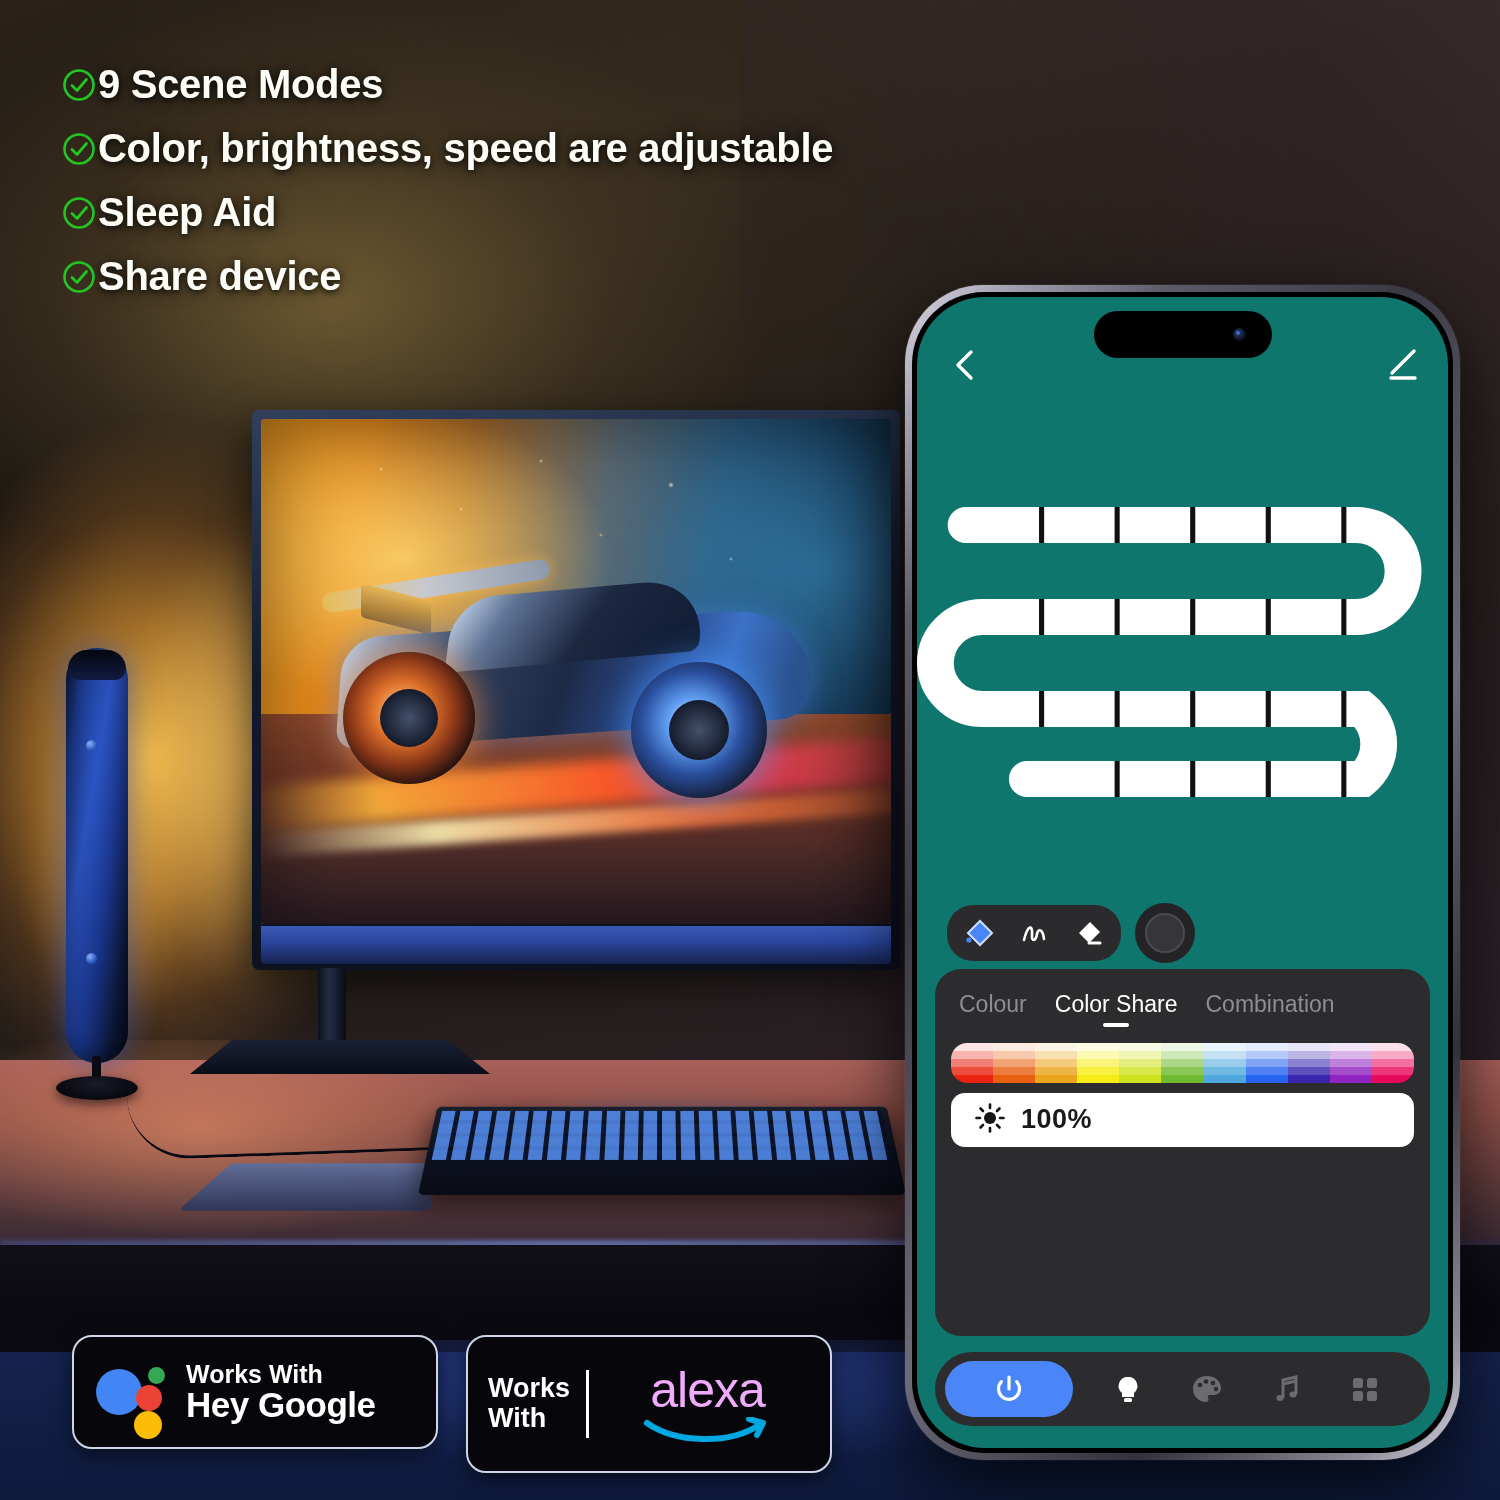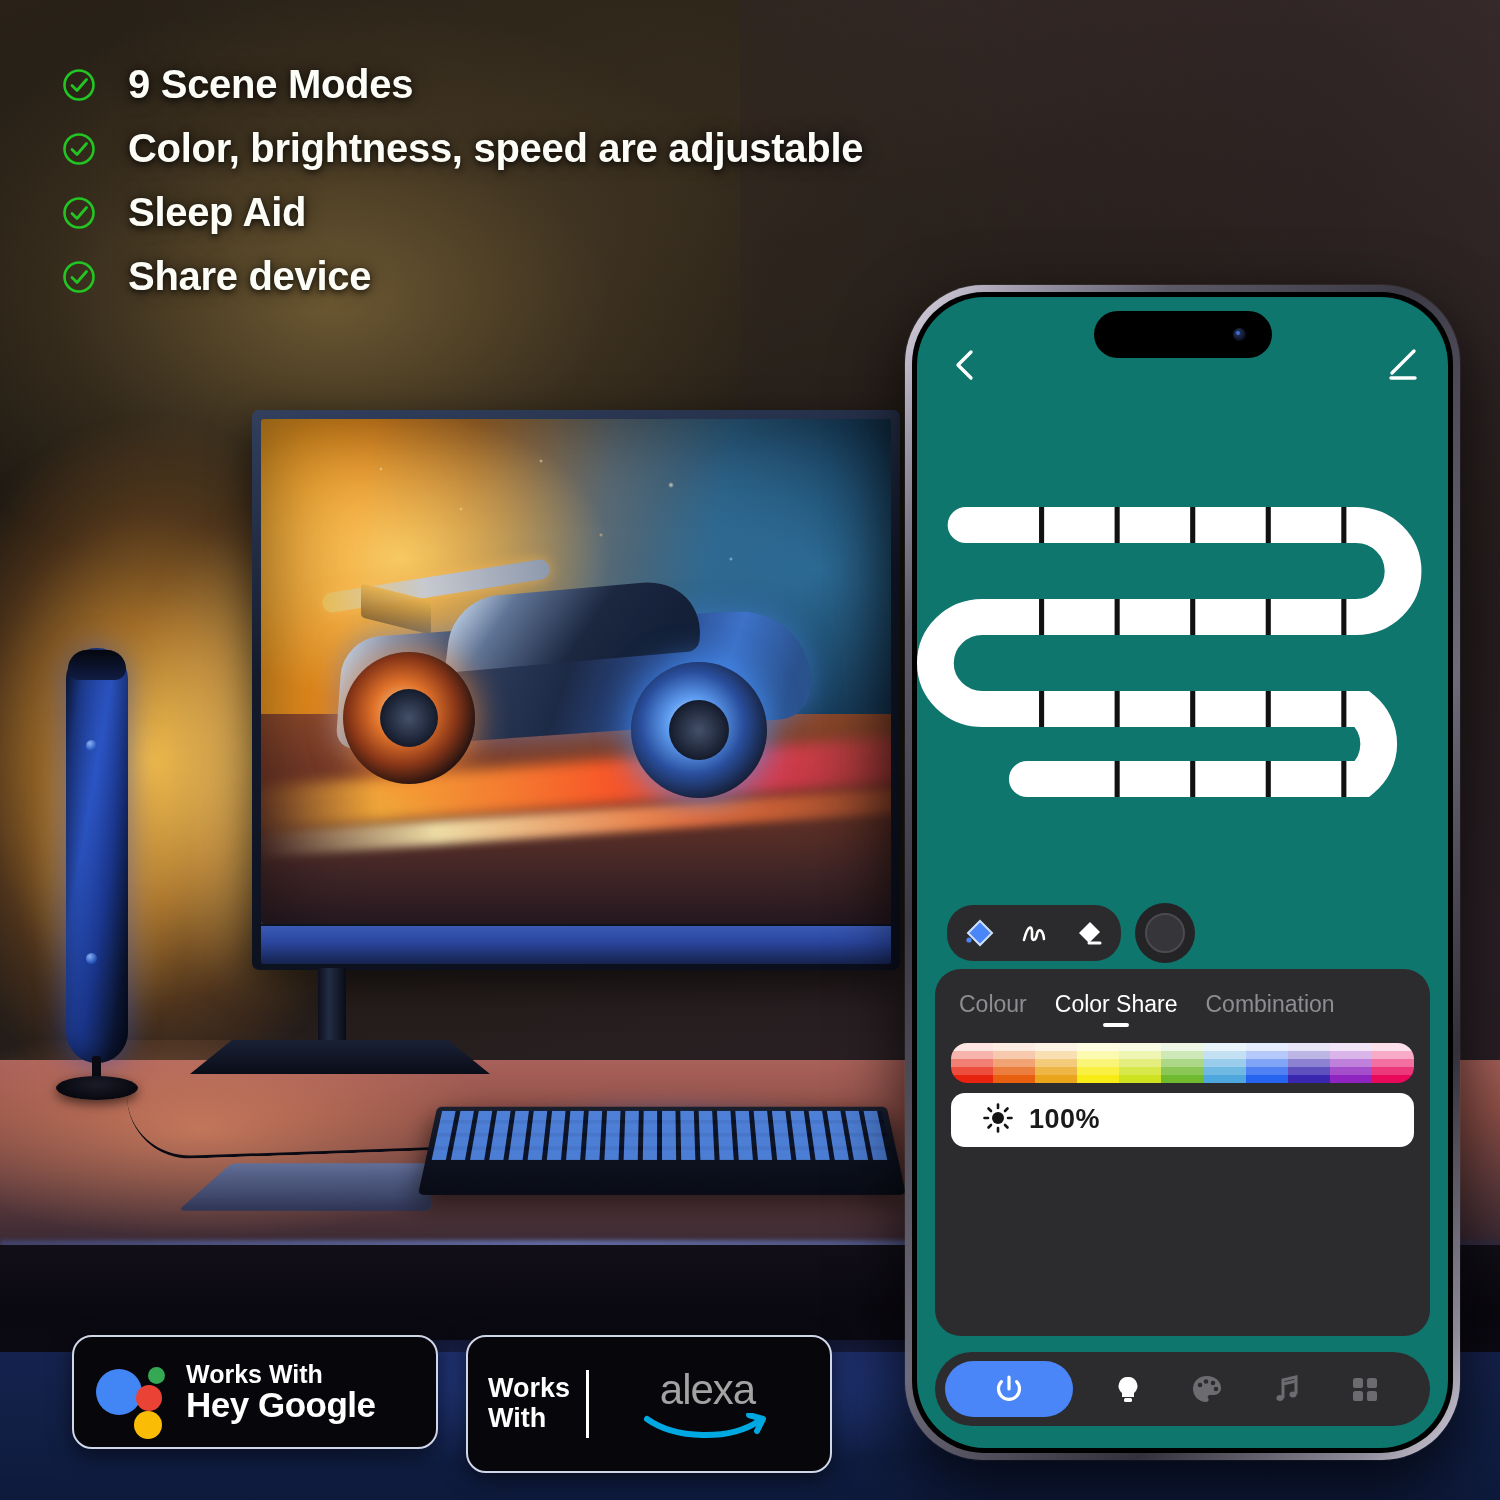--- a/index.html
+++ b/index.html
@@ -193,21 +193,21 @@
     background:
       repeating-linear-gradient(90deg, rgba(90,150,255,.85) 0 14px, rgba(10,16,34,.9) 14px 19px),
       repeating-linear-gradient(180deg, rgba(120,170,255,.35) 0 11px, rgba(8,12,26,.85) 11px 15px);
     filter:blur(.4px);opacity:.9;}
   .kb-glow{position:absolute;left:410px;top:1078px;width:520px;height:120px;
     background:radial-gradient(ellipse 260px 60px at 260px 60px, rgba(70,140,255,.45), rgba(0,0,0,0) 72%);
     filter:blur(8px);}
 
   
   .features{position:absolute;left:62px;top:62px;width:1010px;}
-  .feat-row{display:flex;align-items:center;gap:32px;margin-bottom:19px;}
+  .feat-row{display:flex;align-items:center;gap:2px;margin-bottom:19px;}
   .chk{width:34px;height:34px;flex:0 0 34px;position:relative;}
   .chk svg{display:block;}
   .feat-text{
     color:#fdfdf7;font-size:40px;font-weight:700;letter-spacing:-.3px;
     text-shadow:0 2px 6px rgba(0,0,0,.75),0 0 18px rgba(0,0,0,.5);
     white-space:nowrap;
   }
 
   
   .phone{
@@ -266,21 +266,21 @@
     content:"";position:absolute;left:50%;transform:translateX(-50%);
     bottom:0;width:26px;height:4px;border-radius:2px;background:#fff;
   }
   .swatch-card{
     margin:6px 16px 0 16px;border-radius:16px;overflow:hidden;background:#111;
   }
   .swatch-grid{display:grid;grid-template-columns:repeat(11,1fr);}
   .swatch{width:100%;padding-top:19%;cursor:pointer;}
   .bright-bar{
     margin:10px 16px 0 16px;height:54px;border-radius:14px;background:#fff;
-    display:flex;align-items:center;gap:16px;padding:0 32px;box-sizing:border-box;cursor:pointer;
+    display:flex;align-items:center;gap:16px;padding:0 24px;box-sizing:border-box;cursor:pointer;
   }
   .bright-val{font-size:27px;font-weight:700;color:#1a1a1a;letter-spacing:.5px;}
 
   
   .botnav{
     position:absolute;left:18px;right:18px;bottom:22px;height:74px;
     background:#2c2c2e;border-radius:37px;
     display:flex;align-items:center;padding:0 10px;box-sizing:border-box;
   }
   .power-pill{
@@ -303,21 +303,21 @@
   .ga-green{position:absolute;left:52px;top:6px;width:17px;height:17px;border-radius:50%;background:#34A853;}
   .ga-yellow{position:absolute;left:38px;top:50px;width:28px;height:28px;border-radius:50%;background:#FBBC05;}
   .g-txt{display:flex;flex-direction:column;justify-content:center;line-height:1.05;}
   .g-works{color:#fff;font-size:25px;font-weight:700;}
   .g-hey{color:#fff;font-size:35px;font-weight:700;letter-spacing:-.5px;}
 
   #badge-alexa{left:466px;top:1335px;width:366px;height:138px;padding:0 20px;box-sizing:border-box;gap:16px;}
   .a-works{color:#fff;font-size:27px;font-weight:700;line-height:1.1;text-align:left;}
   .a-div{width:3px;height:68px;background:#fff;flex:0 0 3px;}
   .a-logo{position:relative;flex:1;display:flex;flex-direction:column;align-items:center;justify-content:center;}
-  .a-word{color:#a3a3a3;font-size:42px;font-weight:400;letter-spacing:-1px;line-height:1;}
+  .a-word{color:#f0abfc;font-size:50px;font-weight:400;letter-spacing:-1px;line-height:1;}
   .a-smile{width:130px;height:26px;margin-top:2px;}
 </style>
 </head>
 <body>
 
 <div class="stage">
 
   <div class="bg-base"></div>
   <div class="wall-right"></div>
   <div class="wall-glow"></div>

